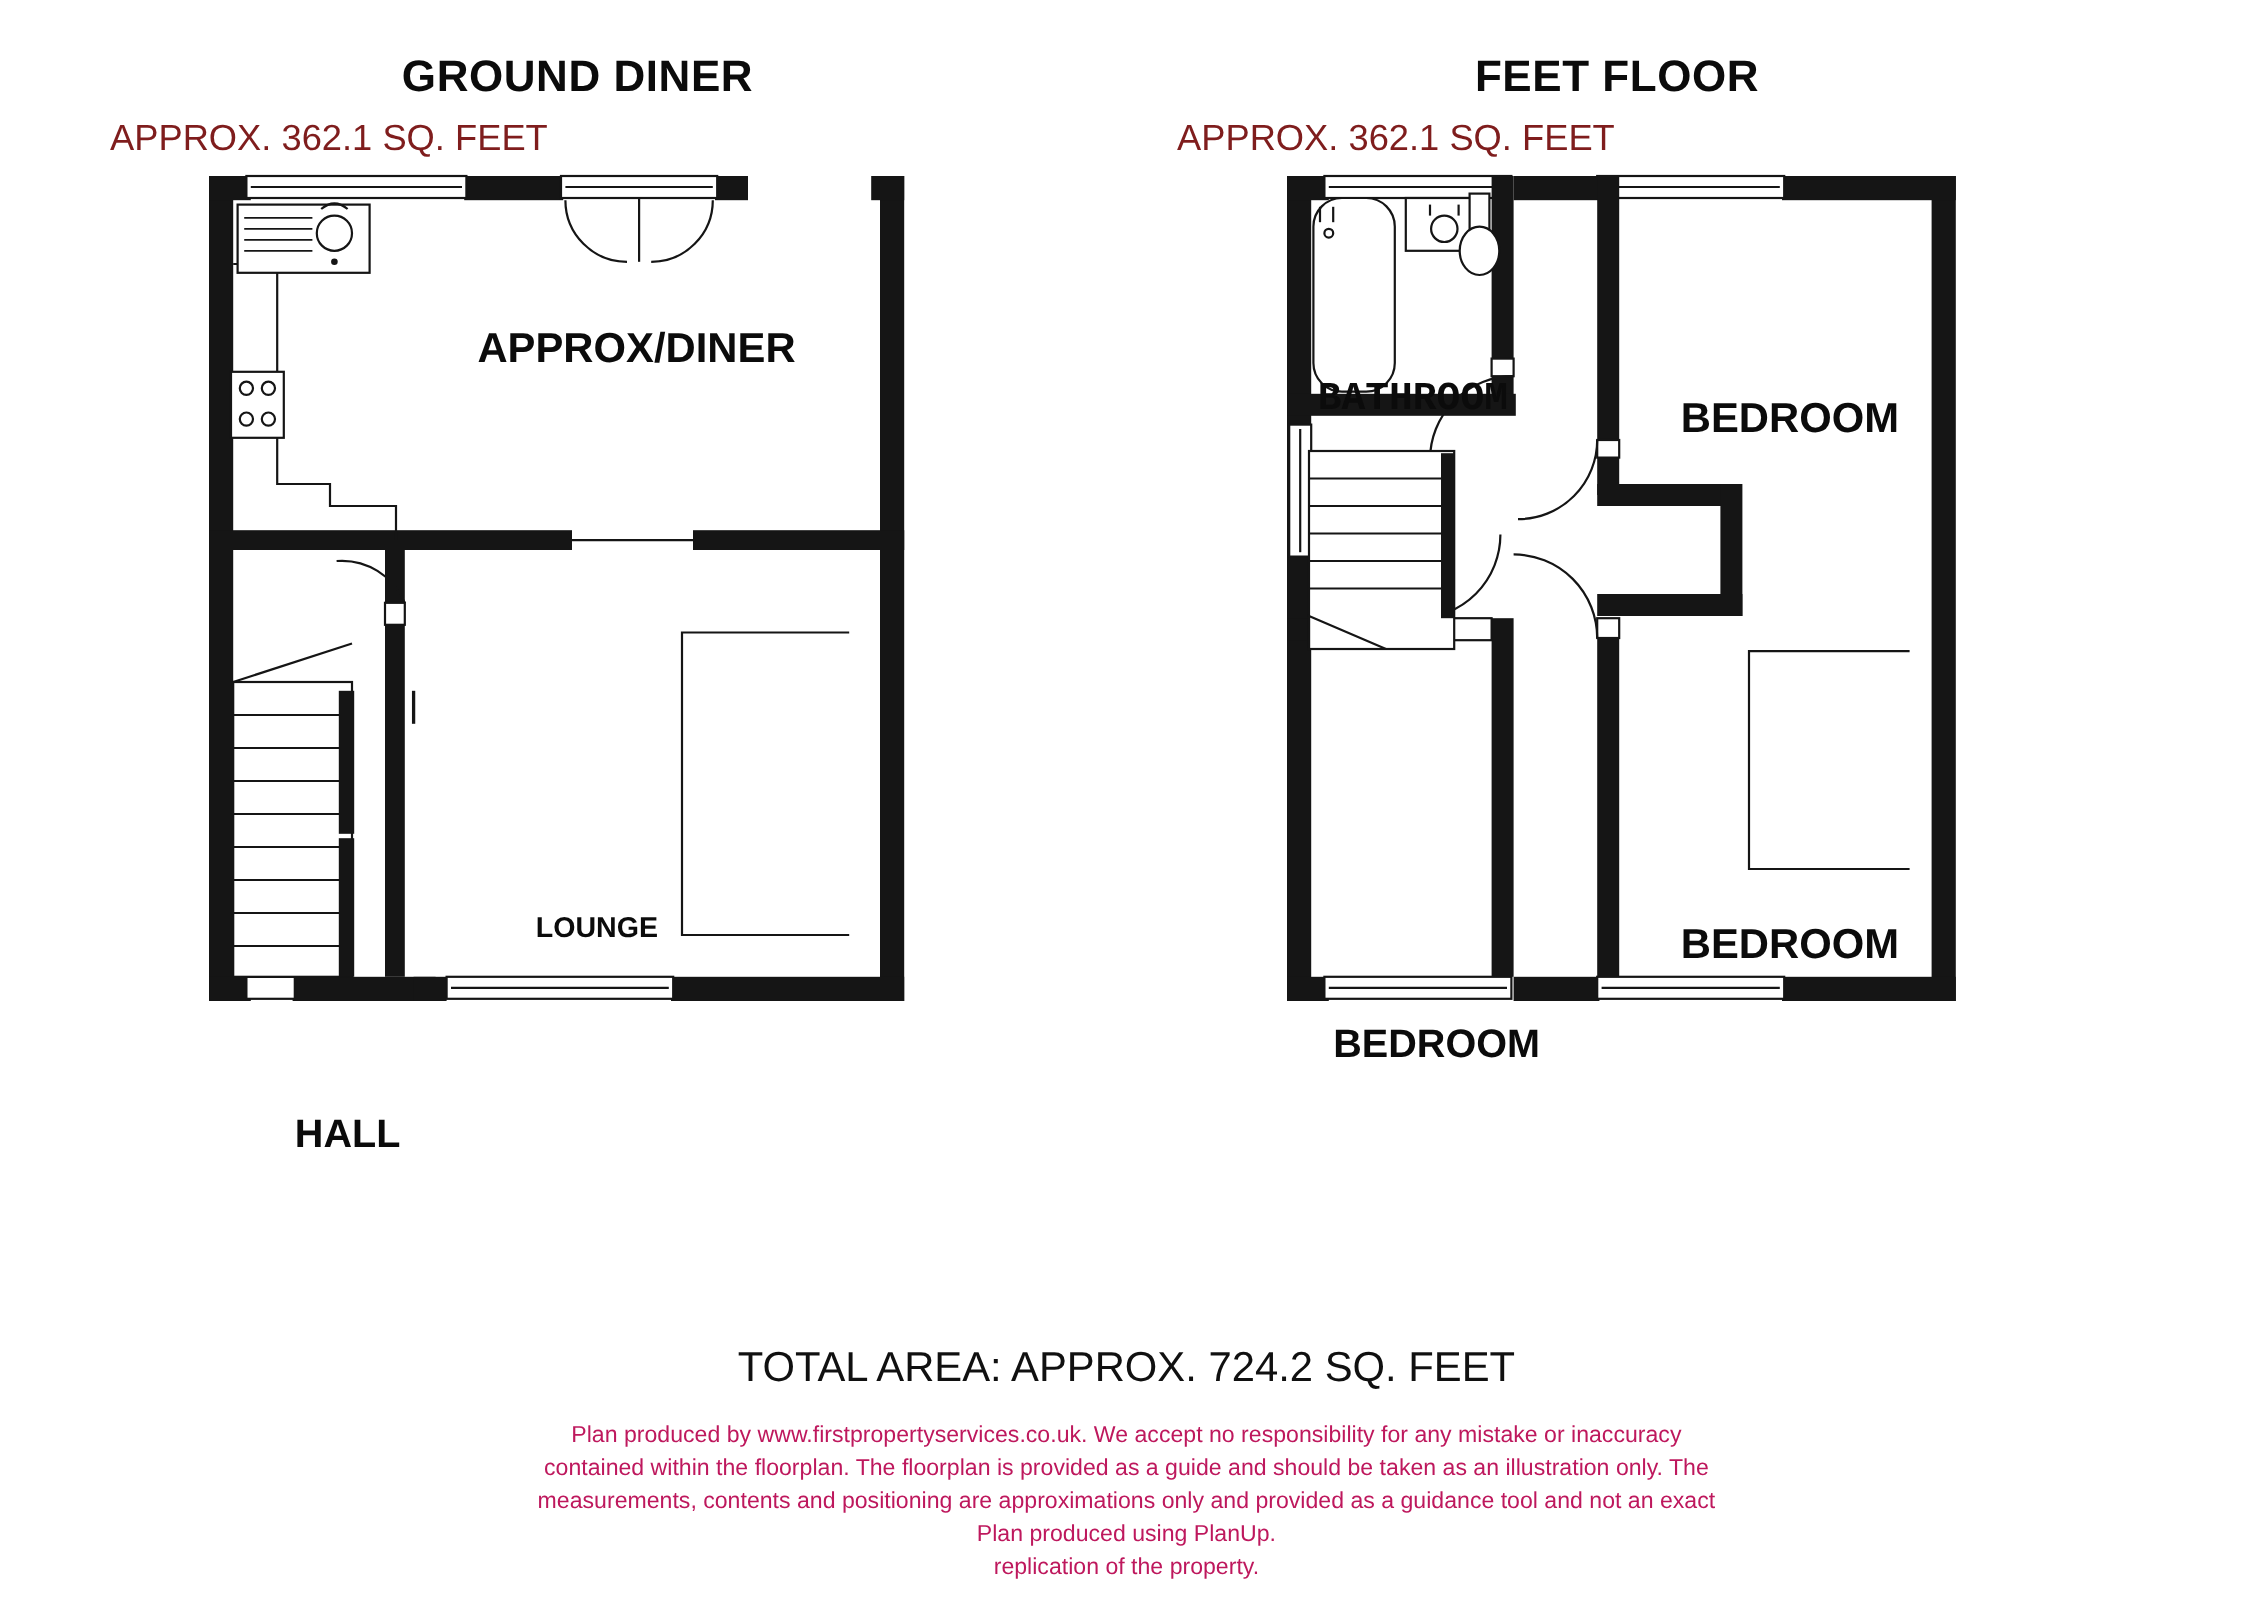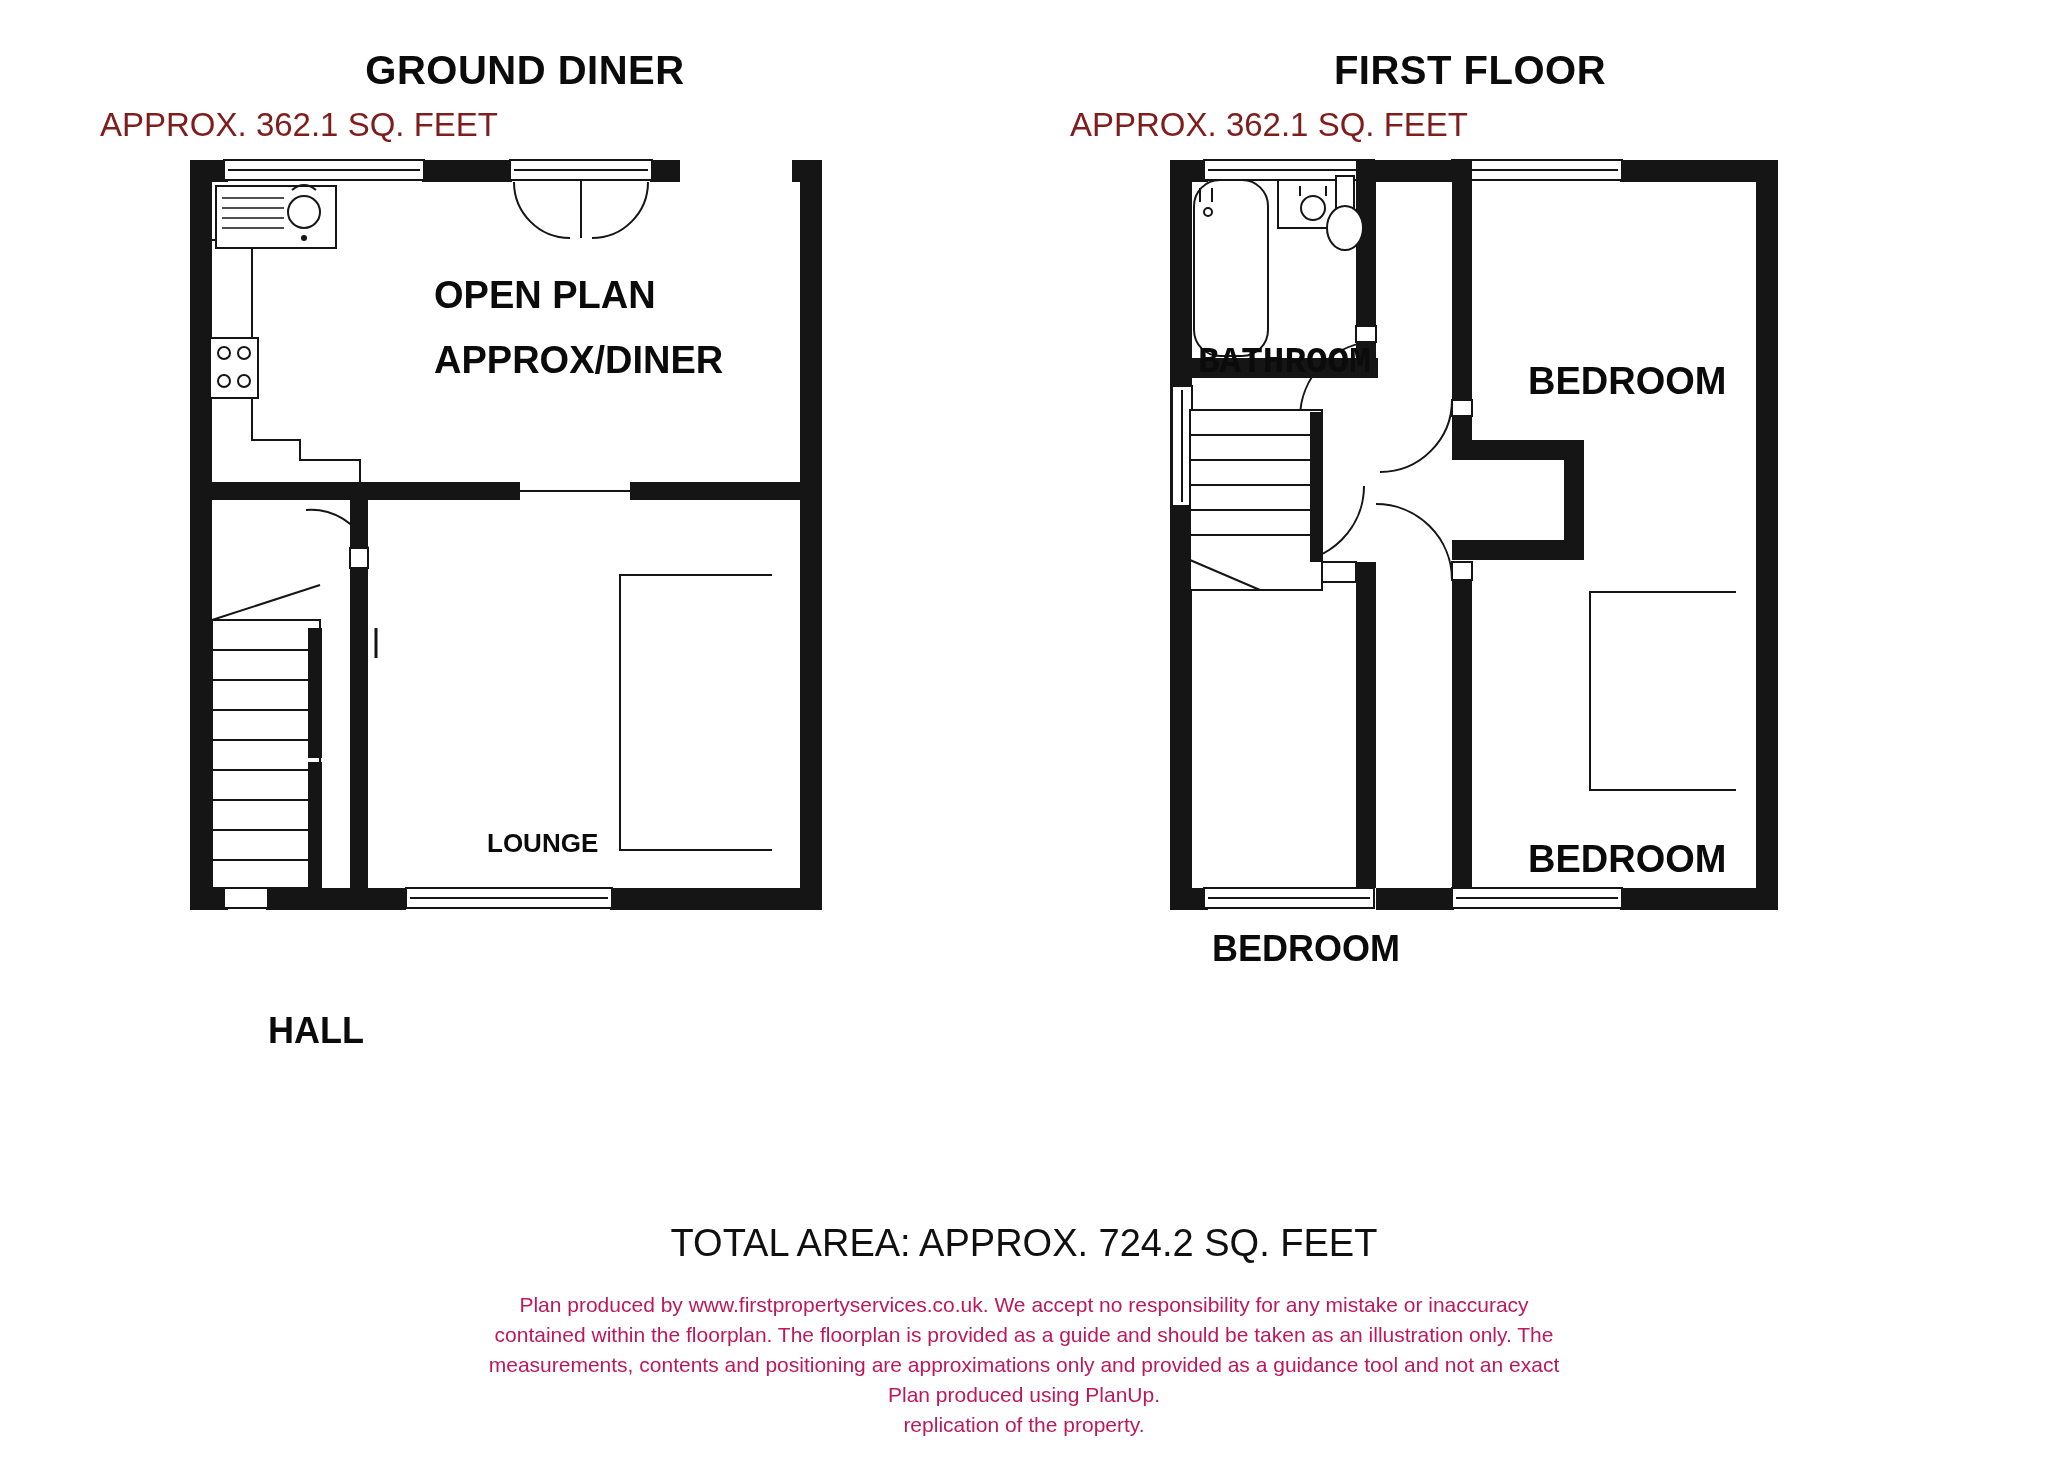--- a/index.html
+++ b/index.html
@@ -163,29 +163,28 @@
       <g>
         <path d="M592 425 L440 425 L440 700 L592 700" fill="none" stroke="#151515" stroke-width="2"></path>
       </g>
 
       <line x1="196" y1="478" x2="196" y2="508" stroke="#151515" stroke-width="3"></line>
     </g>
   </svg>
 </div>
 
 <div class="room-label" style="left:434px; top:274px; font-size:38px;">
-  <div>OPEN PLAN</div>
   <div style="margin-top:22px;">APPROX/DINER</div>
 </div>
 
 <div class="room-label" style="left:487px; top:828px; font-size:26px;">LOUNGE</div>
 
 <div class="room-label" style="left:268px; top:1010px; font-size:36px;">HALL</div>
 
-<div class="floor-title" style="left:1070px; top:48px; width:800px;">FIRST FLOOR</div>
+<div class="floor-title" style="left:1070px; top:48px; width:800px;">FEET FLOOR</div>
 <div class="floor-sub" style="left:1070px; top:106px; width:800px;">APPROX. 362.1 SQ. FEET</div>
 
 <div class="plan" style="left:1160px; top:150px;">
   <svg width="720" height="760" viewBox="0 0 720 760" xmlns="http://www.w3.org/2000/svg">
     <g>
 
       <rect x="10" y="10" width="22" height="750" fill="#151515"></rect>
 
       <rect x="596" y="10" width="22" height="750" fill="#151515"></rect>
 

